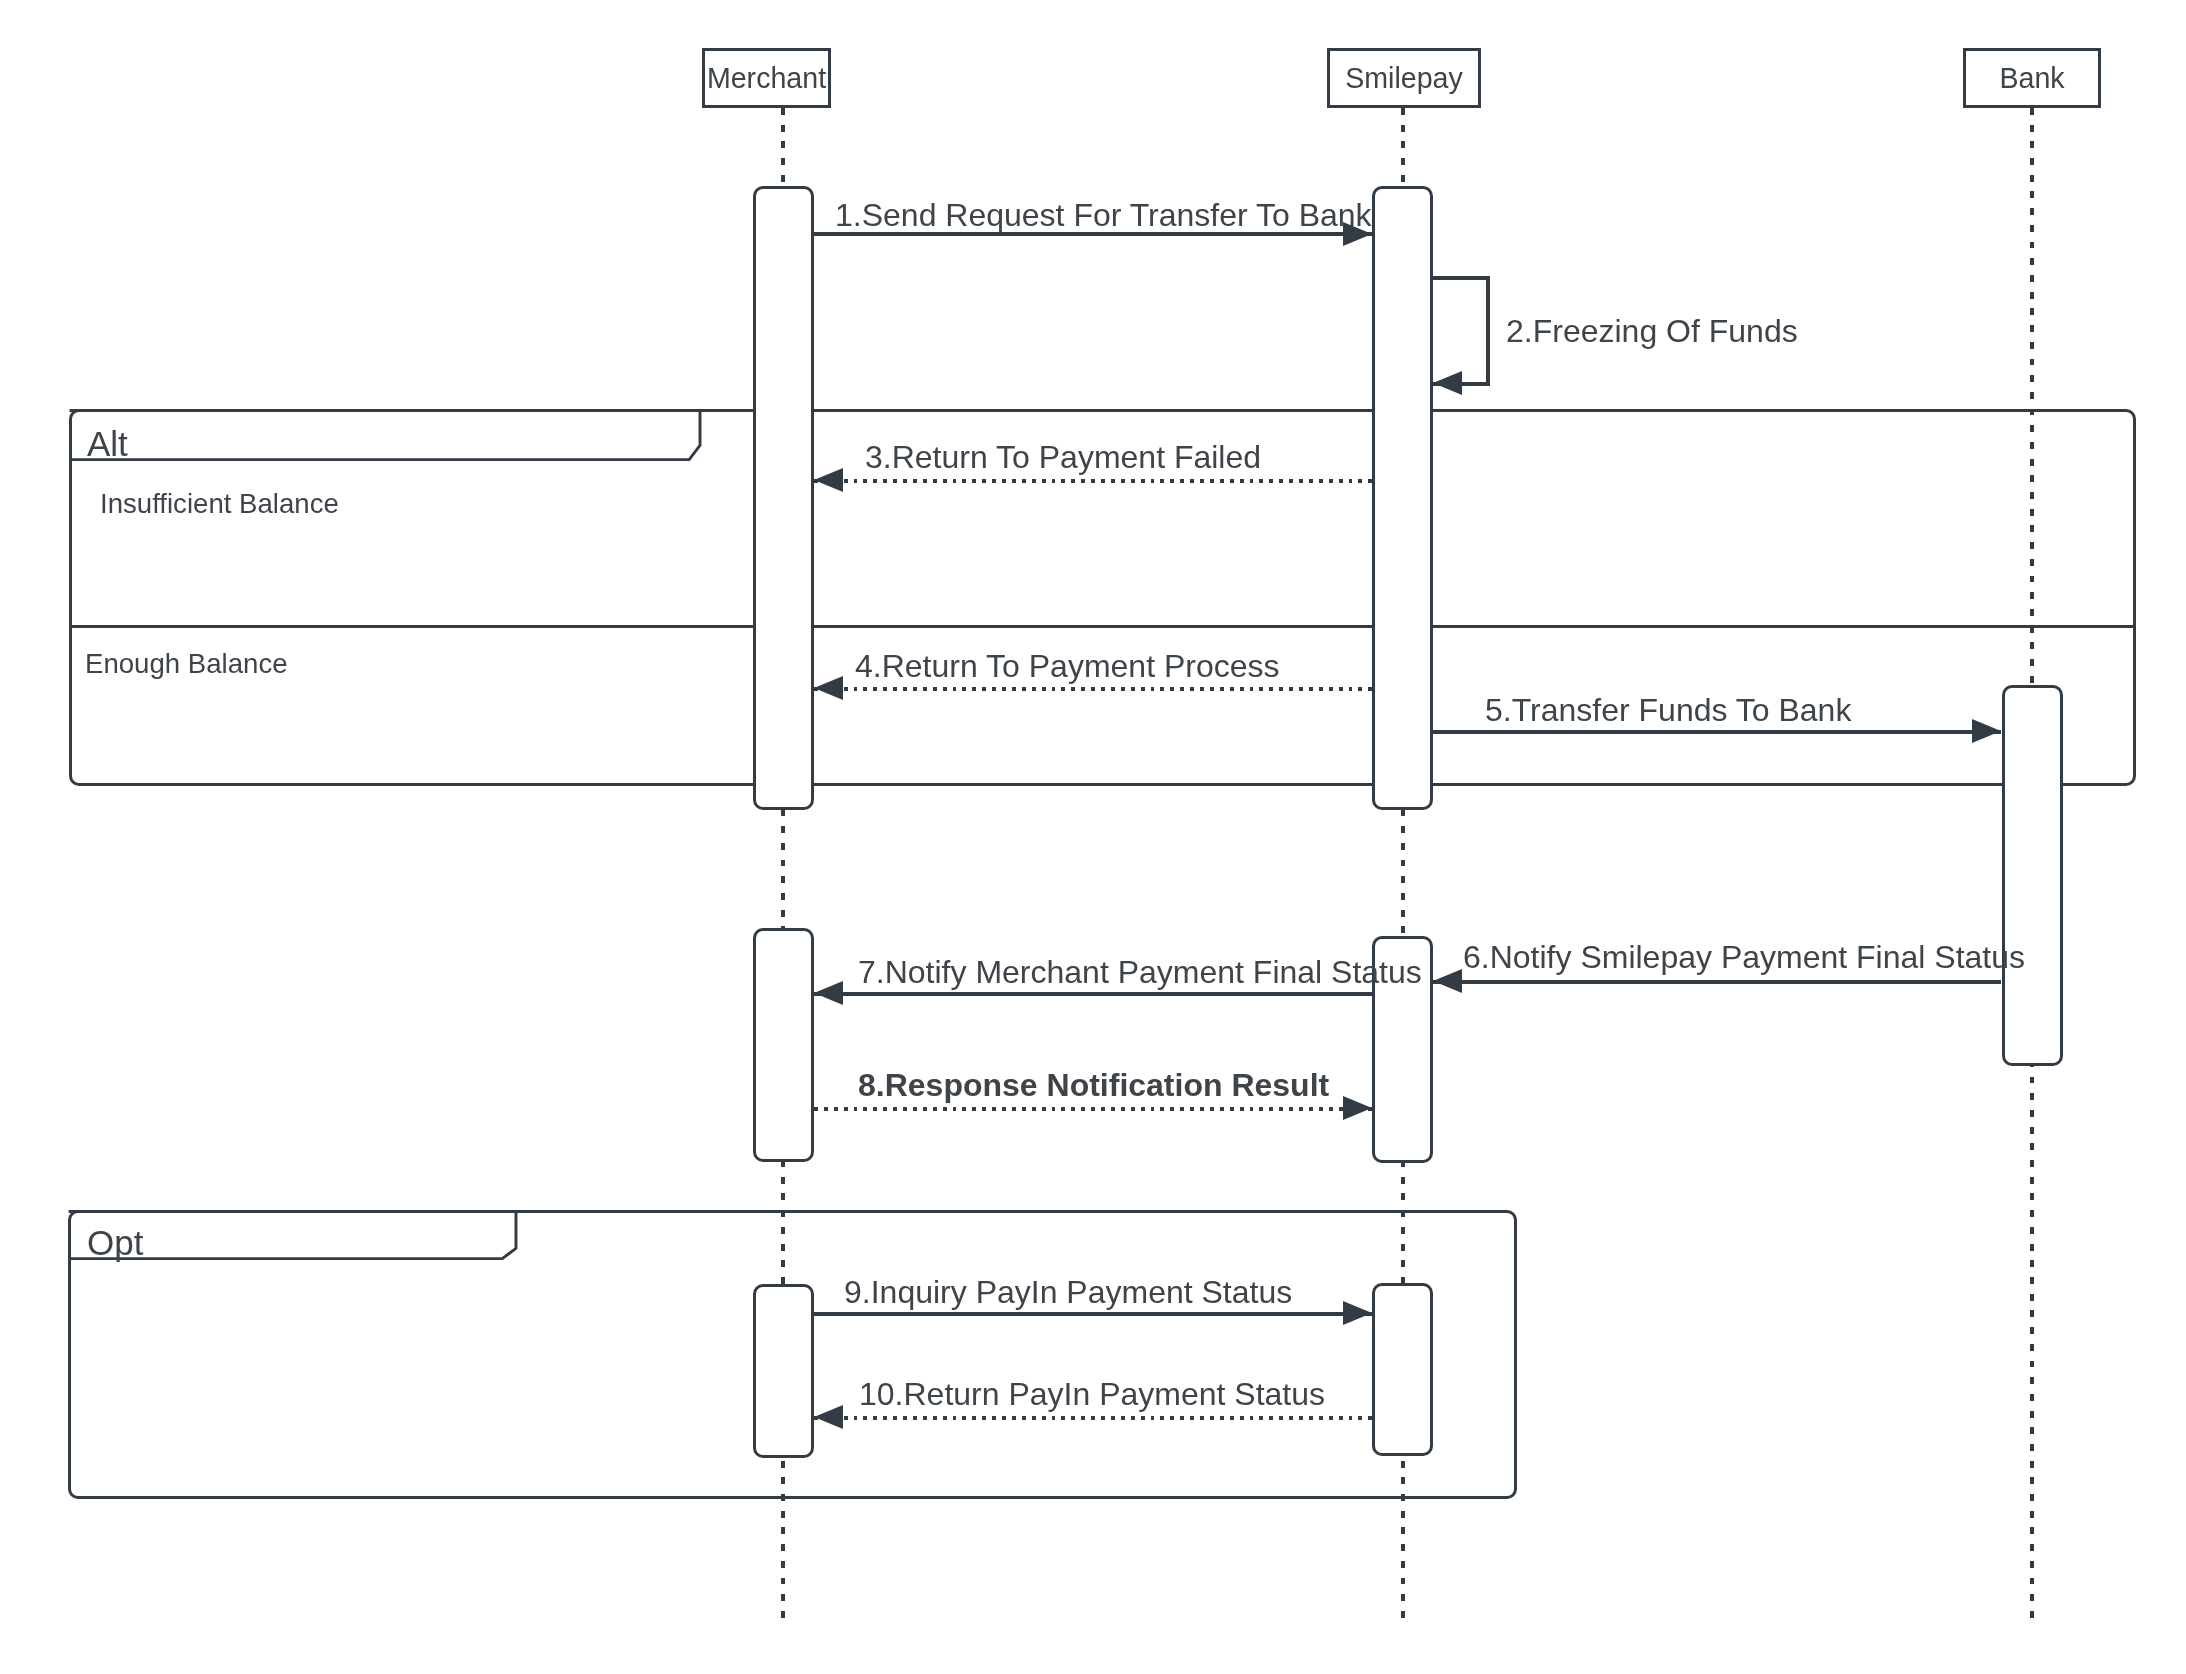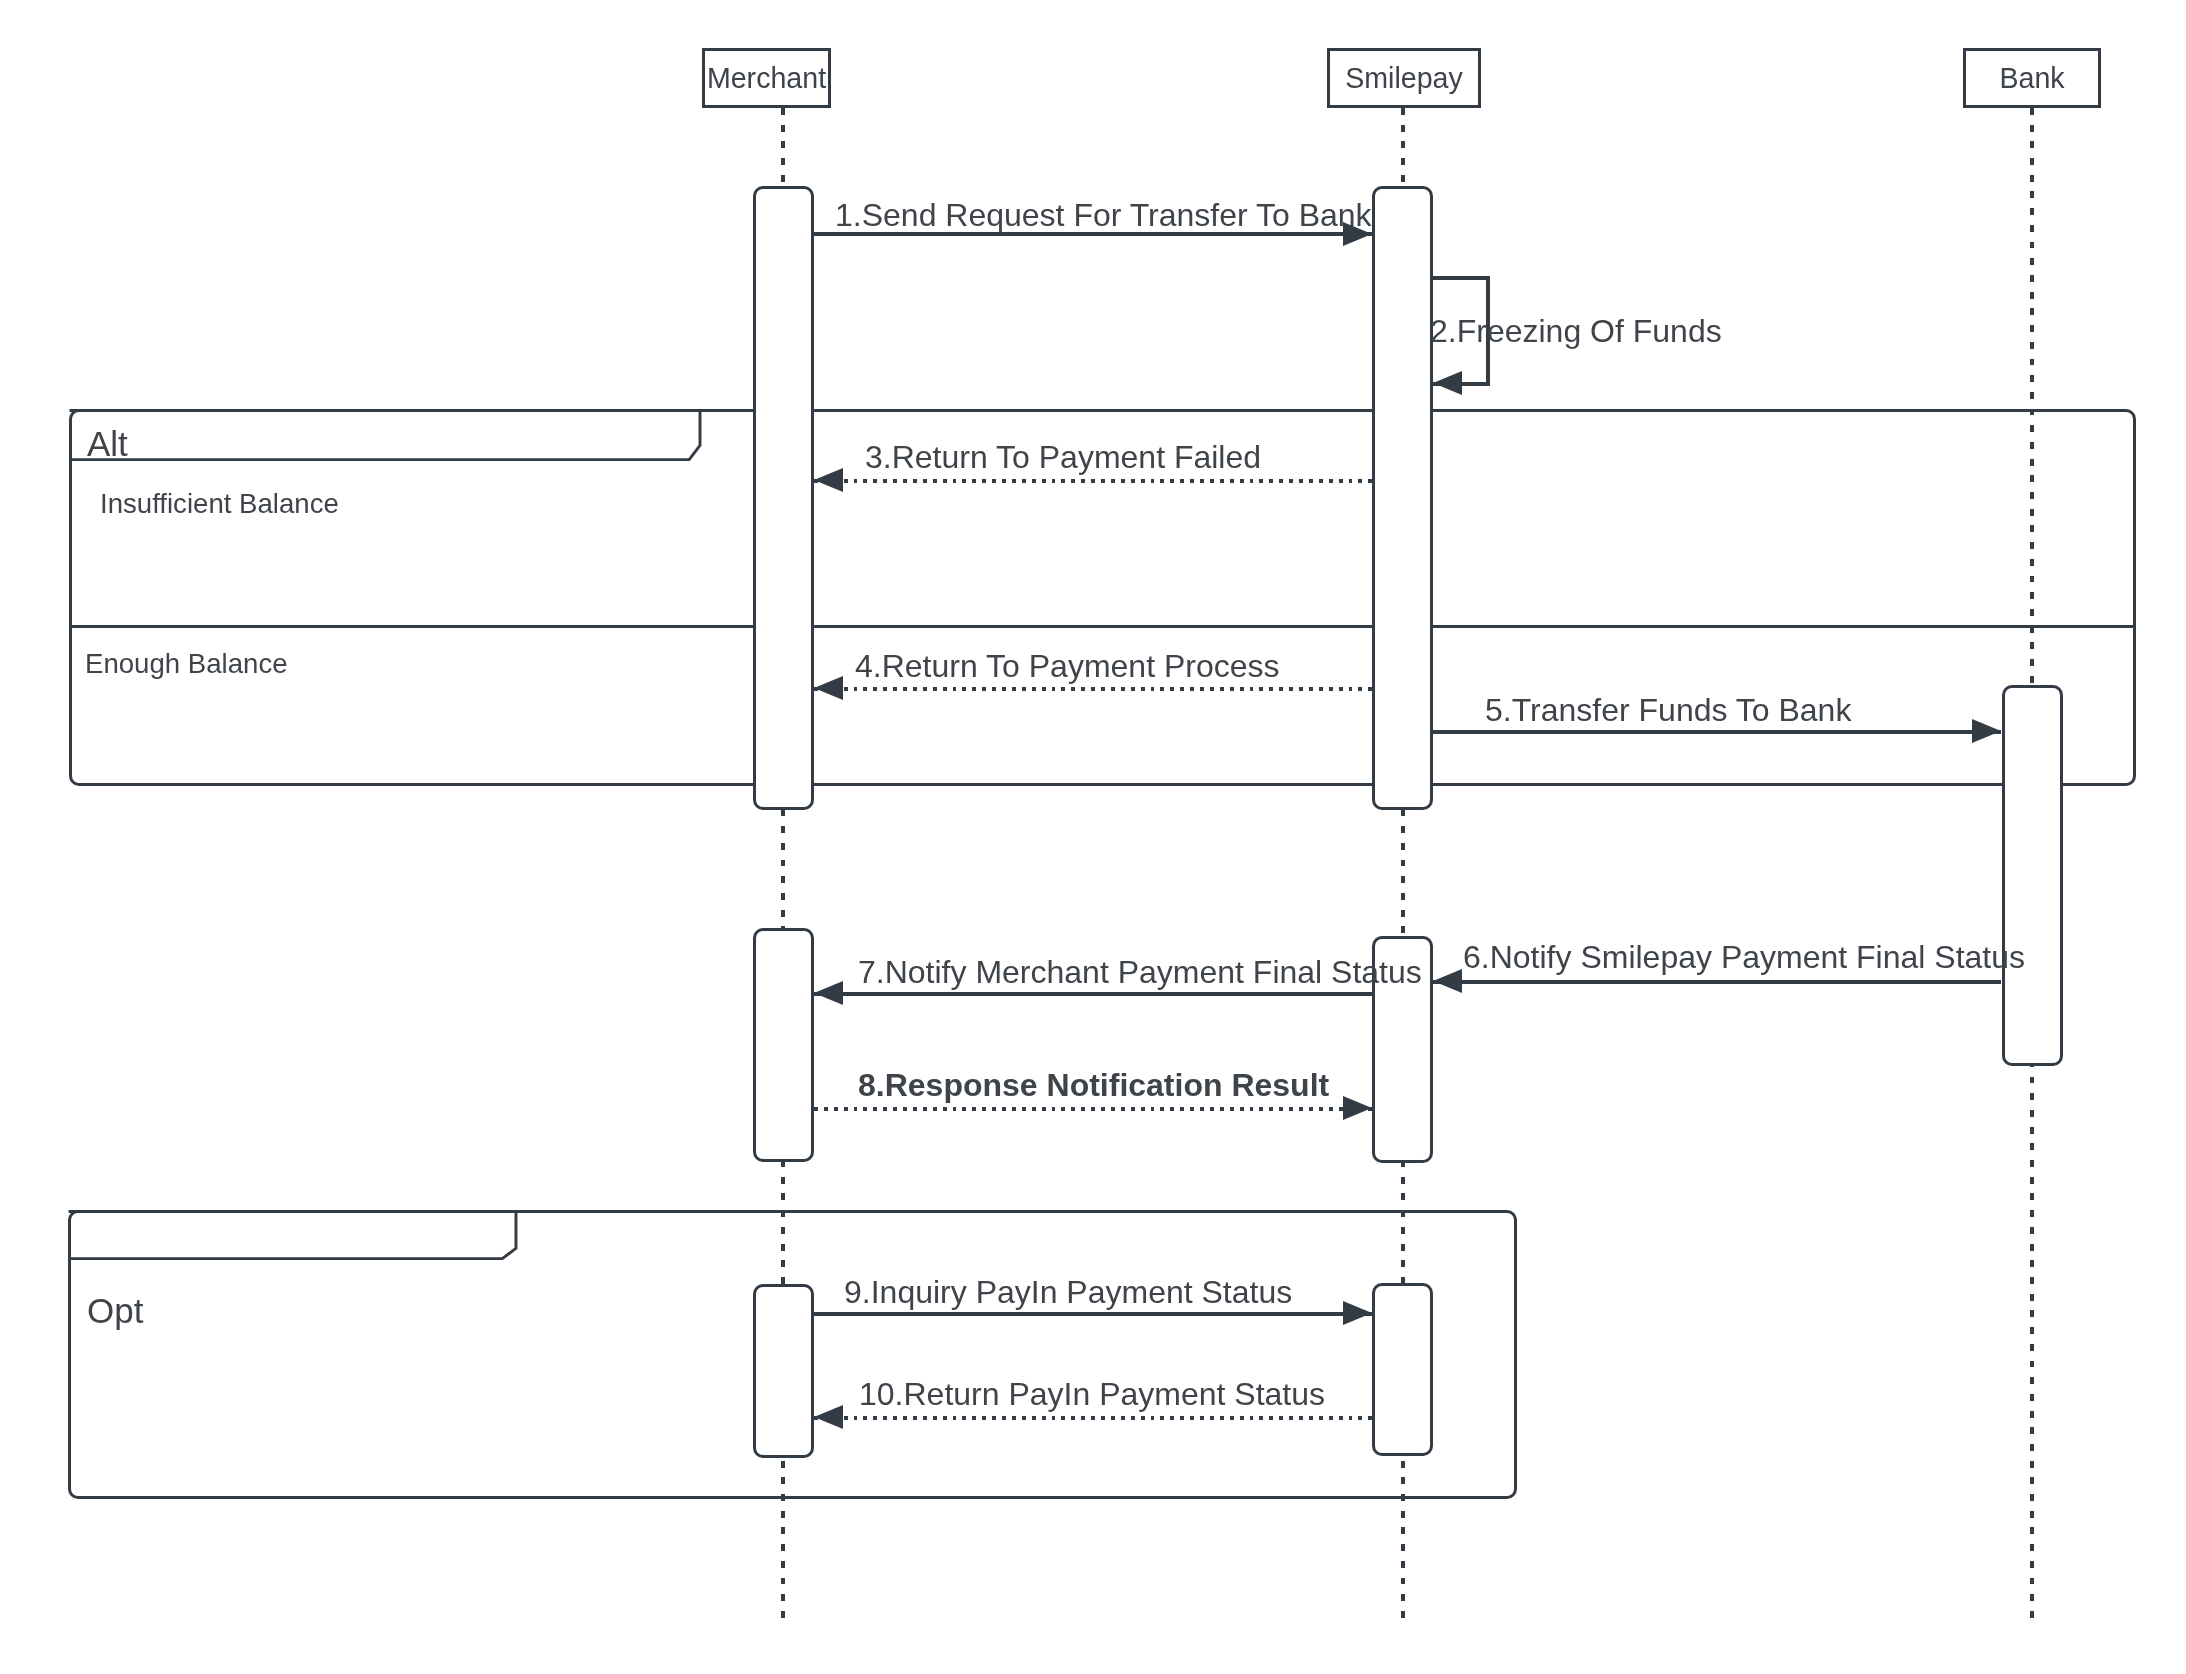--- a/index.html
+++ b/index.html
@@ -100,21 +100,21 @@
     <path d="M0 1.5 H641.5 V37 L630.5 51.5 H0" fill="none" stroke="#333b45" stroke-width="3"></path>
   </svg>
   <div class="frag-title" style="left:87px;top:424px;">Alt</div>
   <div class="section-label" style="left:100px;top:488px;">Insufficient Balance</div>
   <div class="section-label" style="left:85px;top:648px;">Enough Balance</div>
 
   <div class="frame" style="left:68px;top:1210px;width:1449px;height:289px;"></div>
   <svg class="frag-shape" style="left:68px;top:1210px;" width="453" height="55" viewBox="0 0 460 56">
     <path d="M0 1.5 H455.5 V39 L441.5 49.5 H0" fill="none" stroke="#333b45" stroke-width="3"></path>
   </svg>
-  <div class="frag-title" style="left:87px;top:1291px;">Opt</div>
+  <div class="frag-title" style="left:87px;top:1223px;">Opt</div>
 
   <div class="actor" style="left:702px;top:48px;width:129px;">
     <span>Merchant</span>
   </div>
   <div class="actor" style="left:1327px;top:48px;width:154px;">
     <span>Smilepay</span>
   </div>
   <div class="actor" style="left:1963px;top:48px;width:138px;">
     <span>Bank</span>
   </div>
@@ -124,21 +124,21 @@
   <div class="activation" style="left:2002px;top:685px;height:381px;"></div>
   <div class="activation" style="left:753px;top:928px;height:234px;"></div>
   <div class="activation" style="left:1372px;top:936px;height:227px;"></div>
   <div class="activation" style="left:753px;top:1284px;height:174px;"></div>
   <div class="activation" style="left:1372px;top:1283px;height:173px;"></div>
 
   <div class="msg-label" style="left:835px;top:197px;">1.Send Request For Transfer To Bank</div>
   <div class="msg-line" style="left:814px;top:232px;width:559px;"></div>
   <div class="arrow-right" style="left:1343px;top:222px;"></div>
 
-  <div class="msg-label" style="left:1430px;top:313px;">2.Freezing Of Funds</div>
+  <div class="msg-label" style="left:1506px;top:313px;">2.Freezing Of Funds</div>
   <div class="self-seg" style="left:1433px;top:276px;width:57px;height:3.9px;"></div>
   <div class="self-seg" style="left:1486px;top:276px;width:3.9px;height:110px;"></div>
   <div class="self-seg" style="left:1433px;top:382px;width:57px;height:3.9px;"></div>
   <div class="arrow-left" style="left:1433px;top:371px;"></div>
 
   <div class="msg-label" style="left:865px;top:439px;">3.Return To Payment Failed</div>
   <div class="msg-line dashed" style="left:814px;top:479px;width:559px;"></div>
   <div class="arrow-left" style="left:814px;top:468px;"></div>
 
   <div class="msg-label" style="left:855px;top:648px;">4.Return To Payment Process</div>

